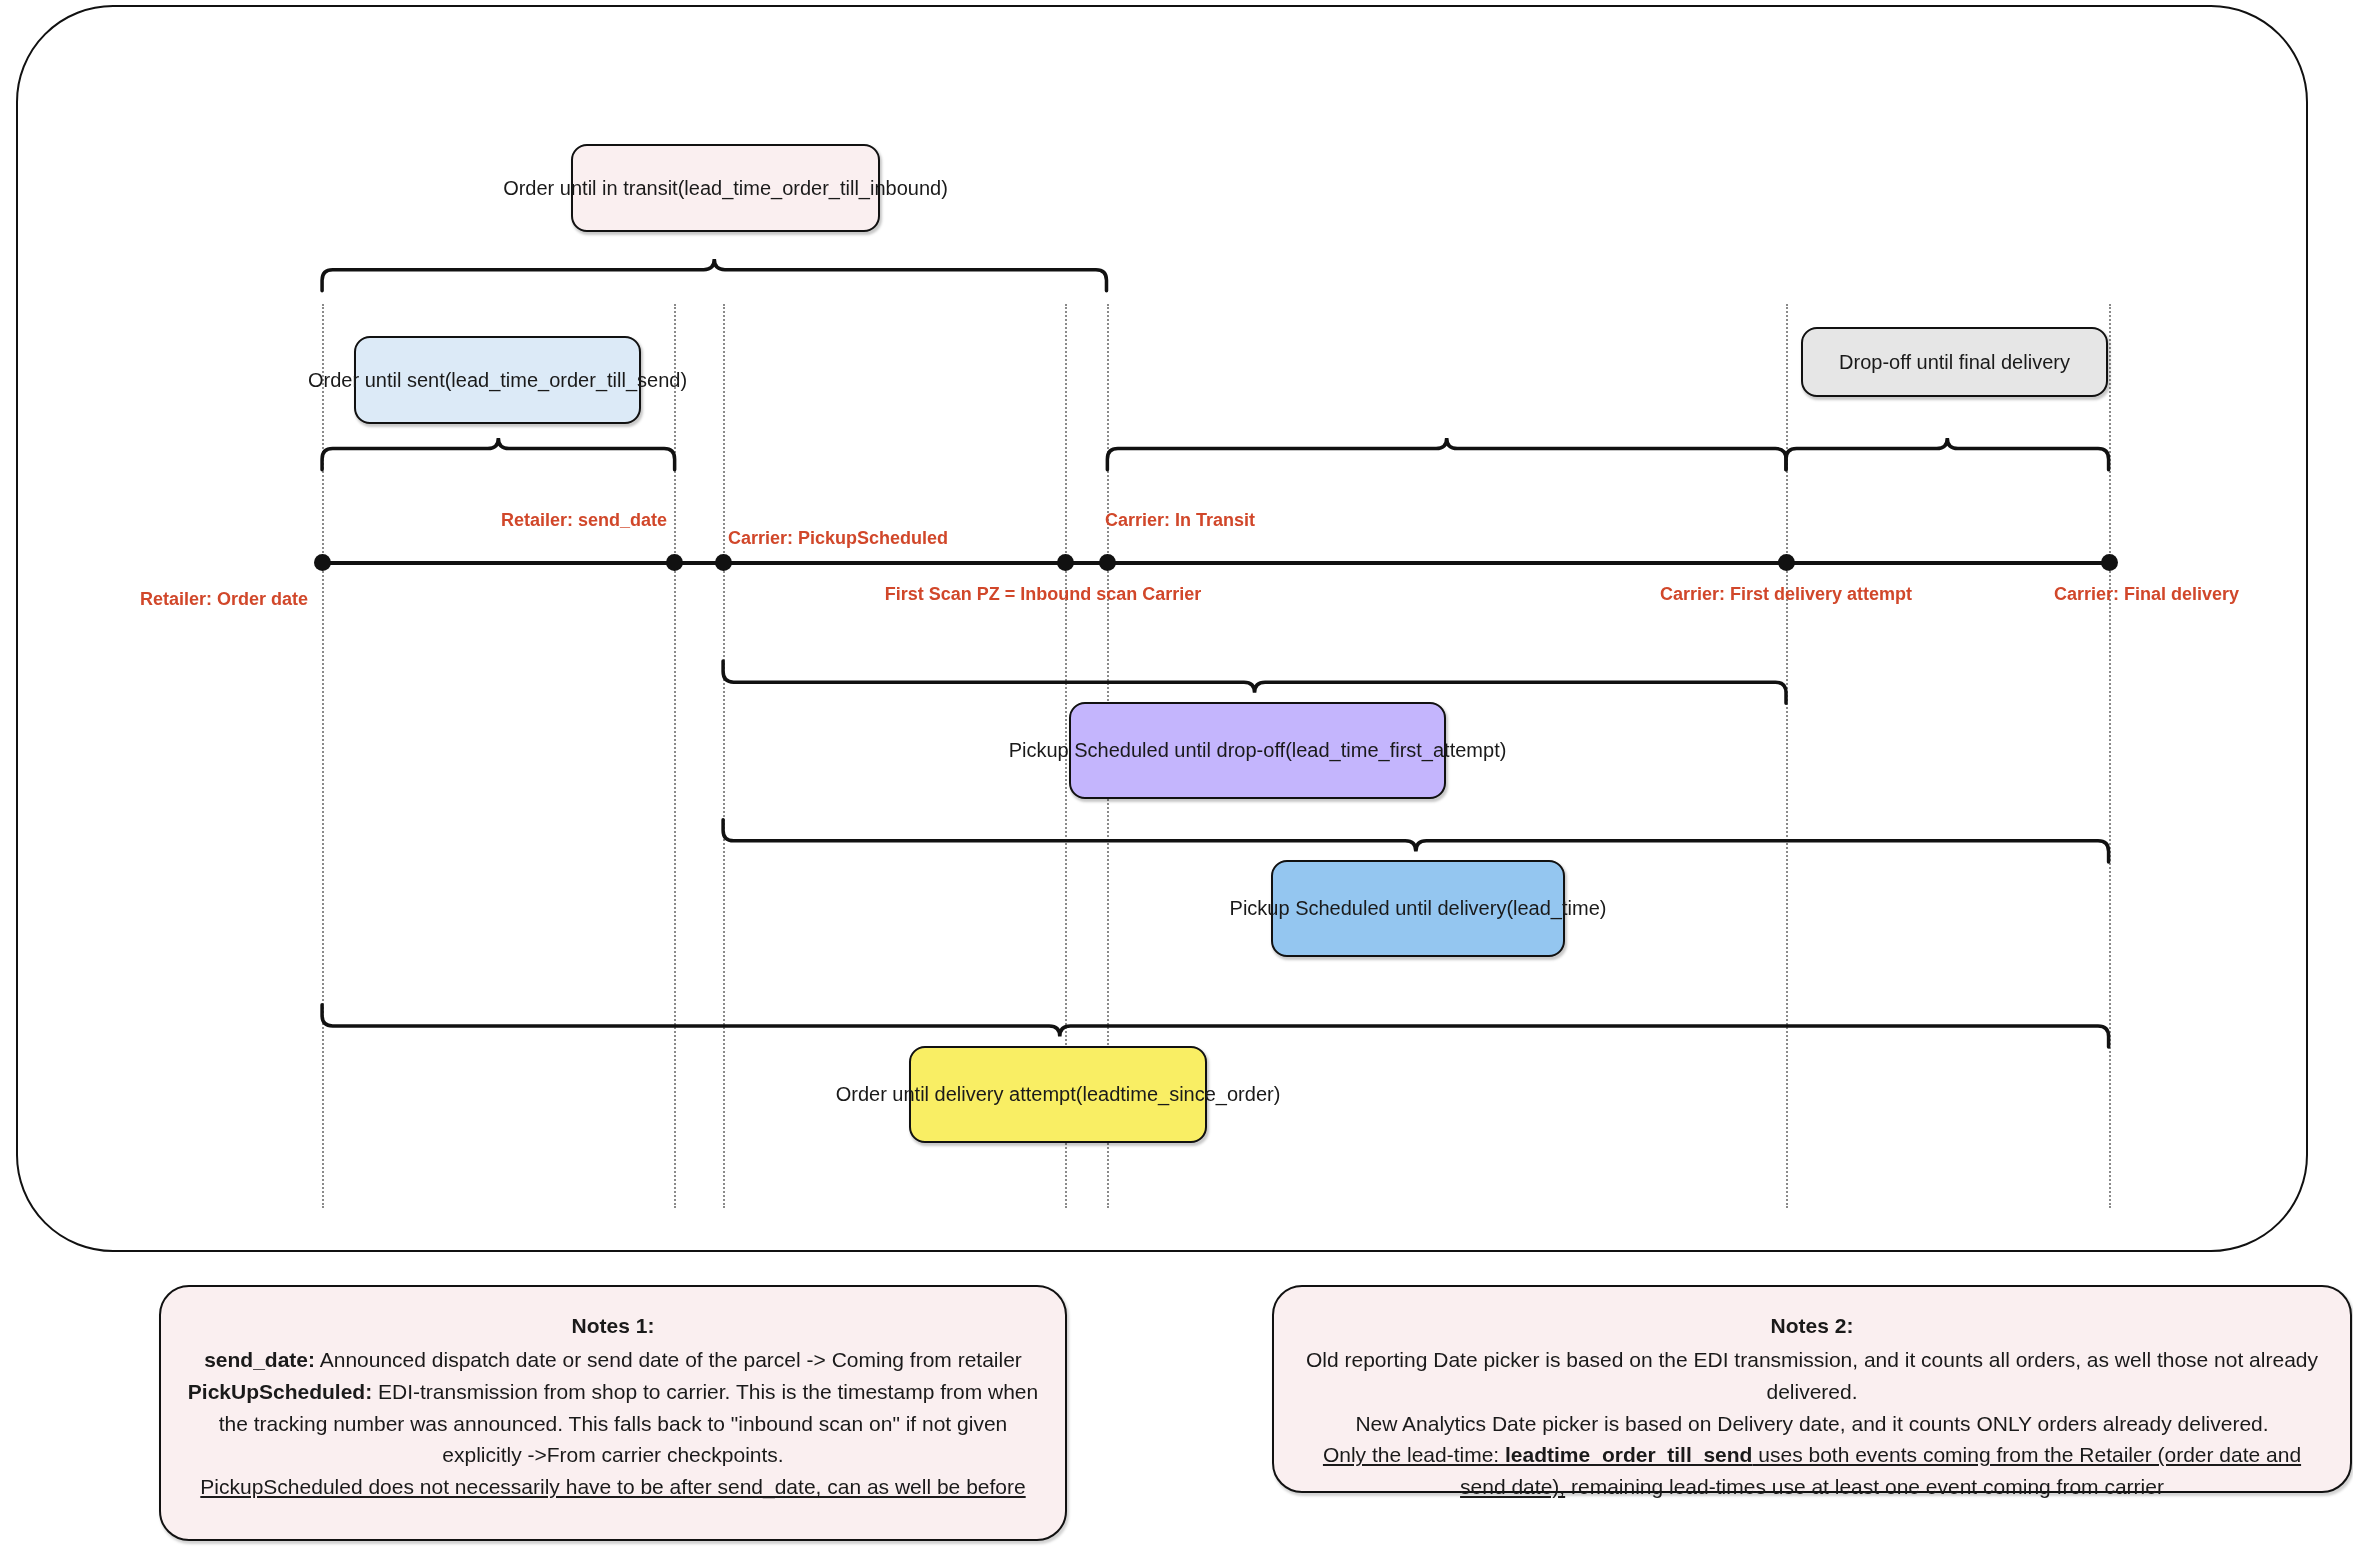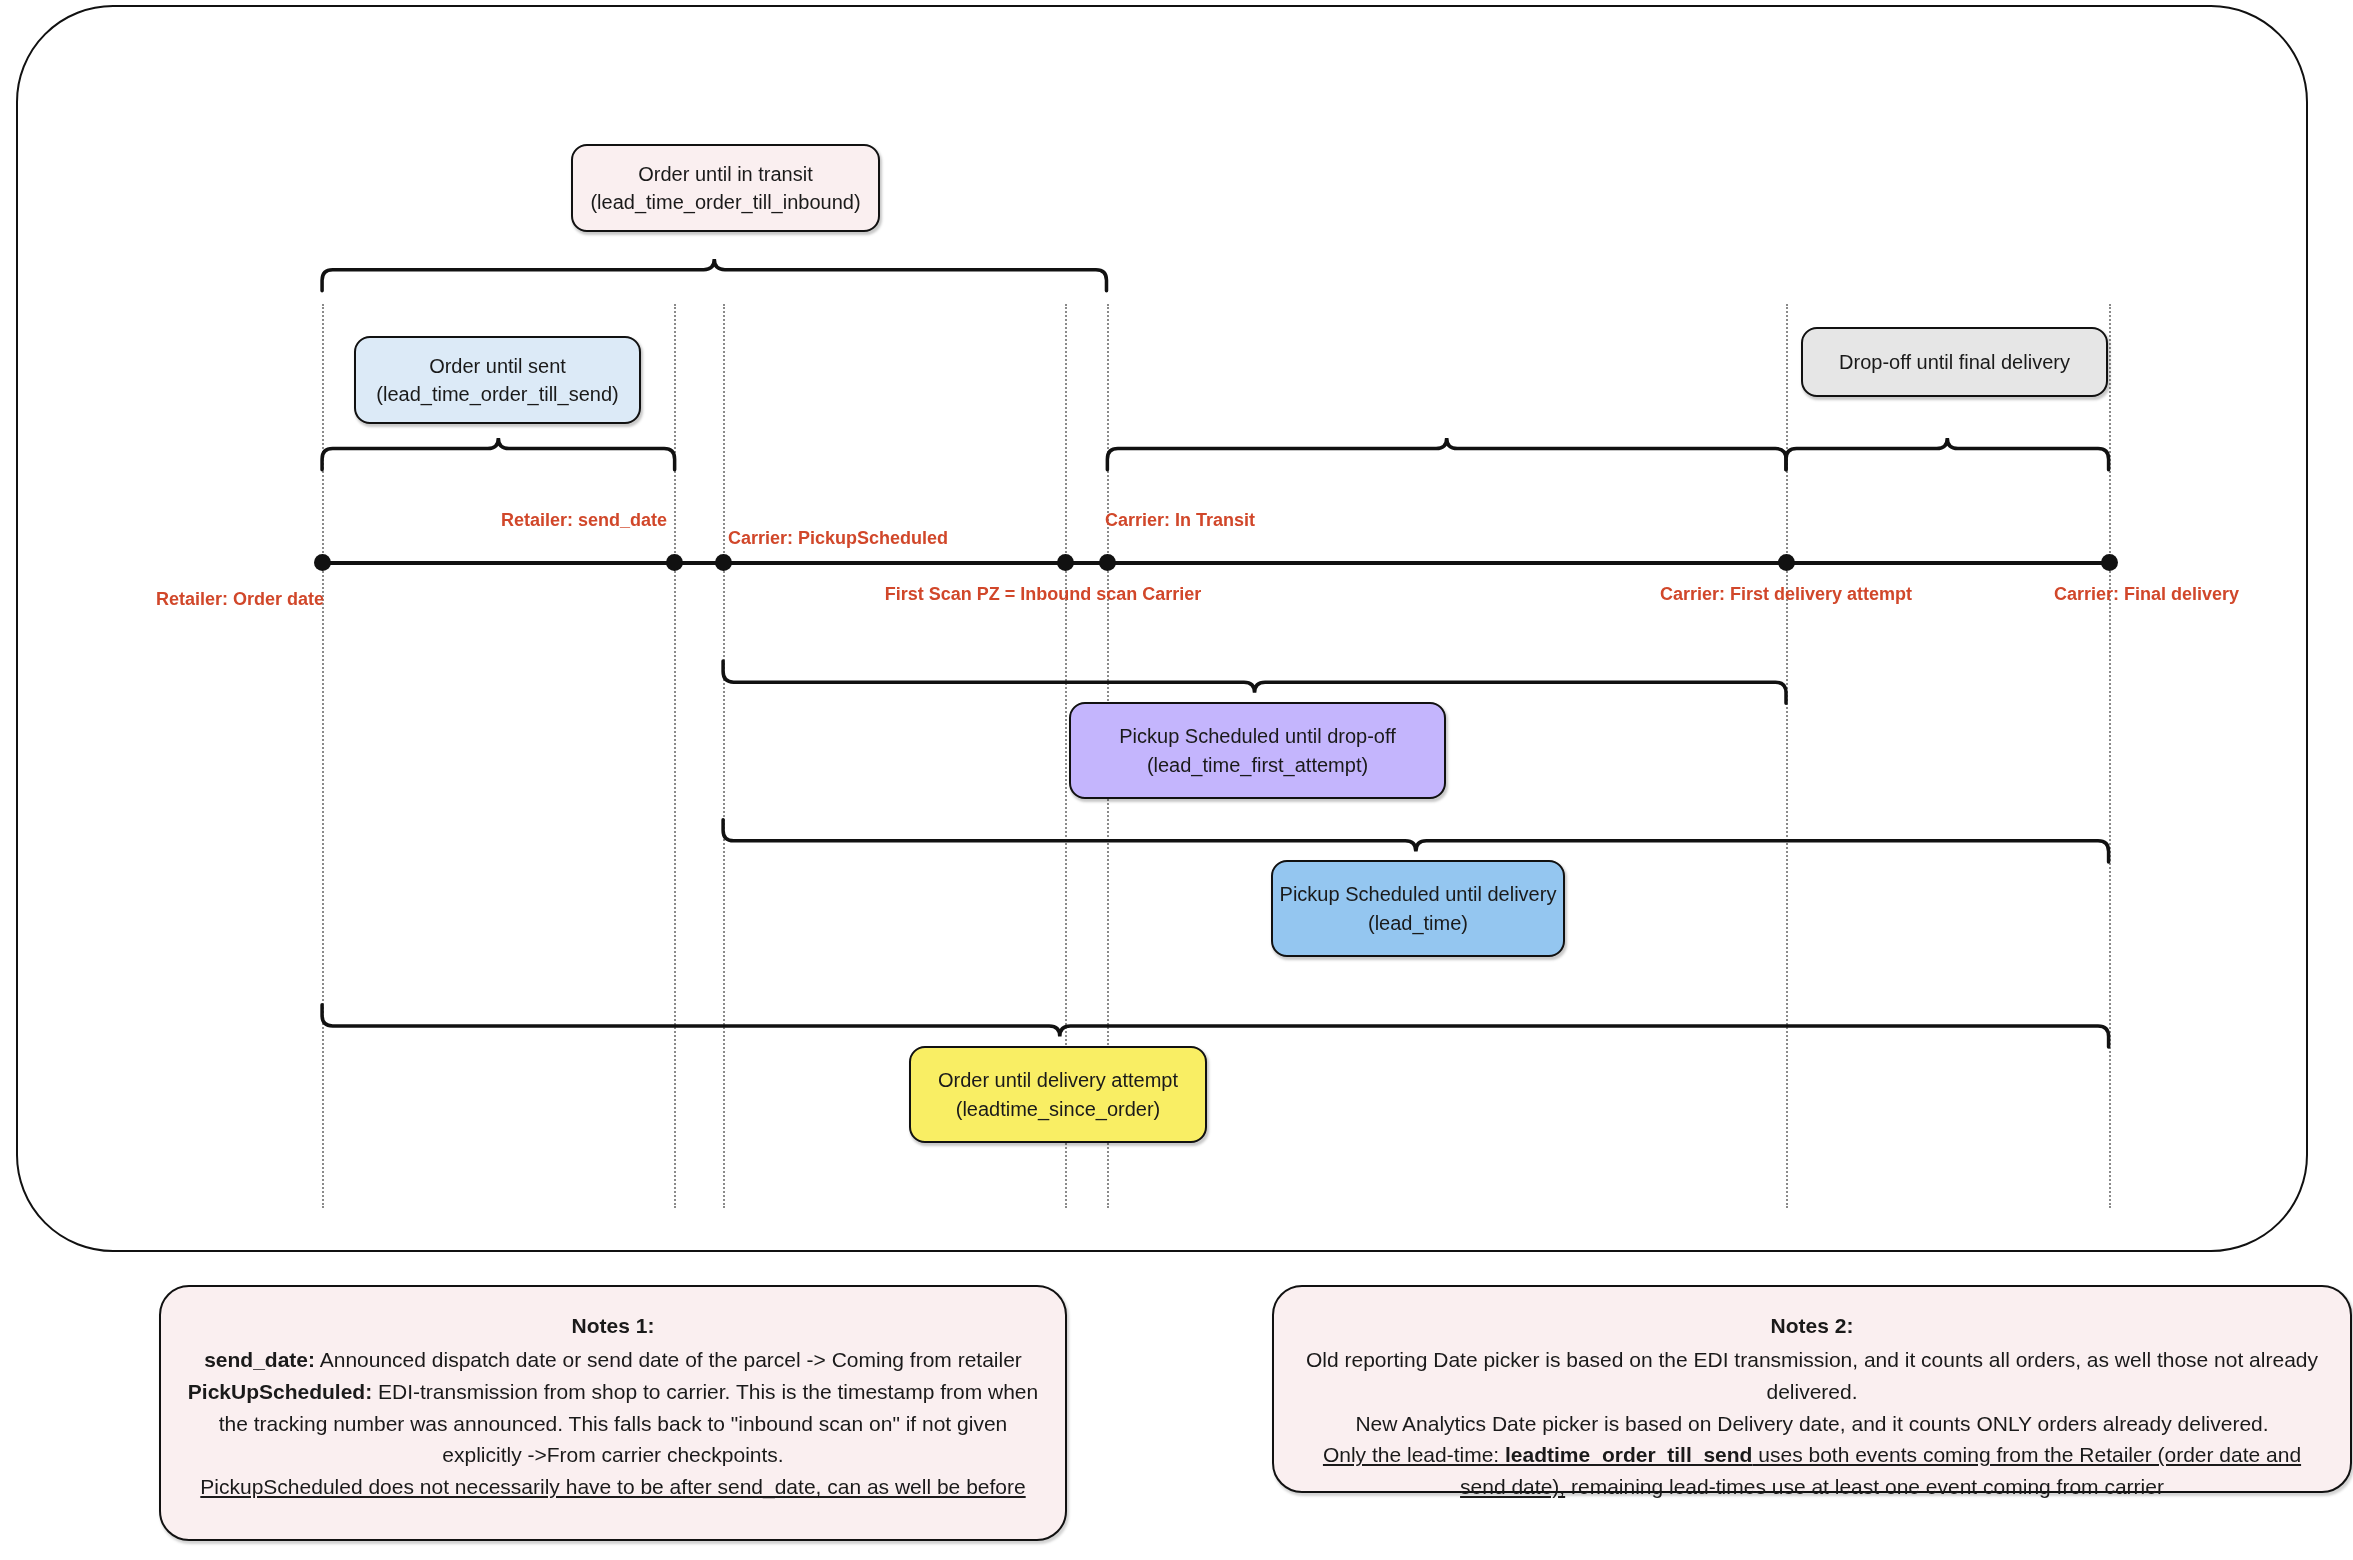--- a/index.html
+++ b/index.html
@@ -32,21 +32,21 @@
     box-sizing: border-box;
     background: #ffffff;
   }
   
   .node {
     position: absolute;
     box-sizing: border-box;
     border: 2.6px solid #111111;
     border-radius: 16px;
     display: flex;
-    flex-direction: column;
+    flex-direction: row;
     align-items: center;
     justify-content: center;
     text-align: center;
     color: #1a1a1a;
     font-size: 20px;
     line-height: 1.42;
     box-shadow: 1.8px 2.6px 2.6px rgba(0,0,0,0.22);
   }
   .node .l1, .node .l2 { display: block; white-space: nowrap; }
 
@@ -173,21 +173,21 @@
   <div class="axis" style="left:322px; top:561px; width:1789px;"></div>
 
   <div class="dot" style="left:314px;  top:554px;"></div>
   <div class="dot" style="left:666px;  top:554px;"></div>
   <div class="dot" style="left:715px;  top:554px;"></div>
   <div class="dot" style="left:1057px; top:554px;"></div>
   <div class="dot" style="left:1099px; top:554px;"></div>
   <div class="dot" style="left:1778px; top:554px;"></div>
   <div class="dot" style="left:2101px; top:554px;"></div>
 
-  <div class="evt-label rightish" style="left:324px;  top:589px;">Retailer: Order date</div>
+  <div class="evt-label rightish" style="left:308px;  top:589px;">Retailer: Order date</div>
   <div class="evt-label rightish" style="left:667px;  top:510px;">Retailer: send_date</div>
   <div class="evt-label" style="left:728px;  top:528px;">Carrier: PickupScheduled</div>
   <div class="evt-label center" style="left:1043px; top:584px;">First Scan PZ  = Inbound scan Carrier</div>
   <div class="evt-label" style="left:1105px; top:510px;">Carrier: In Transit</div>
   <div class="evt-label center" style="left:1786px; top:584px;">Carrier: First delivery attempt</div>
   <div class="evt-label rightish" style="left:2239px; top:584px;">Carrier: Final delivery</div>
 
   <div class="notes" style="left:159px; top:1285px; width:908px; height:256px;">
     <span class="title">Notes 1:</span>
     <span class="ln"><b>send_date:</b><span> Announced dispatch date or send date of the parcel -&gt; Coming from retailer</span></span>

